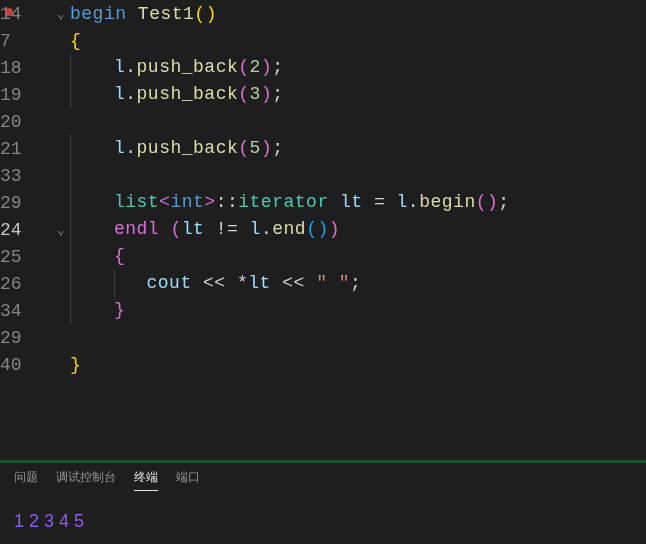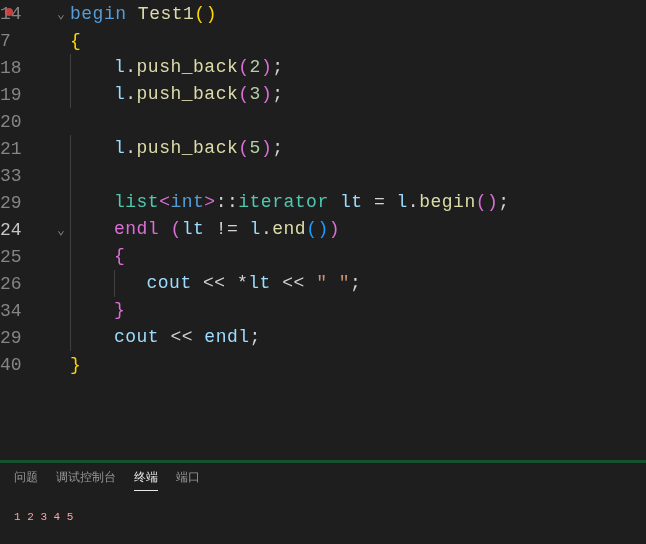--- a/index.html
+++ b/index.html
@@ -22,21 +22,21 @@
   .t-str{color:#ce9178}       
   .t-par{color:#da70d6}       
   .t-par2{color:#179fff}      
   .t-punc{color:#d4d4d4}
   .t-brace{color:#ffd700}     
 
   .panel{border-top:3px solid #14532d;height:84px;background:#1e1e1e;font-family:"Segoe UI","Microsoft YaHei",sans-serif;font-size:12px}
   .tabs{display:flex;gap:18px;padding:6px 14px 0 14px;height:28px;align-items:flex-start}
   .tab{color:#969696;padding-bottom:4px;cursor:pointer}
   .tab.active{color:#e7e7e7;border-bottom:1px solid #e7e7e7}
-  .term{font-family:Liberation Mono, monospace;font-size:11px;color:#fca5a5;padding:14px 14px 0 14px}
+  .term{font-family:Liberation Sans, sans-serif;font-size:18px;color:#8b5cf6;padding:14px 14px 0 14px}
 </style>
 </head>
 <body>
 
 <div class="editor">
   <span class="dot"></span>
 
   <div class="line">
     <span class="gutter">14</span>
     <span class="fold">⌄</span>
@@ -107,21 +107,20 @@
 
   <div class="line">
     <span class="gutter">34</span>
     <span class="fold"></span>
     <span class="code"><span class="guide"></span>   <span class="t-par">}</span></span>
   </div>
 
   <div class="line">
     <span class="gutter">29</span>
     <span class="fold"></span>
-    <span class="code"><span class="guide"></span>   <span class="t-var">cout</span> <span class="t-punc">&lt;&lt;</span> <span class="t-var">endl</span><span class="t-punc">;</span></span>
   </div>
 
   <div class="line">
     <span class="gutter">40</span>
     <span class="fold"></span>
     <span class="code"><span class="t-brace">}</span></span>
   </div>
 
 </div>
 

